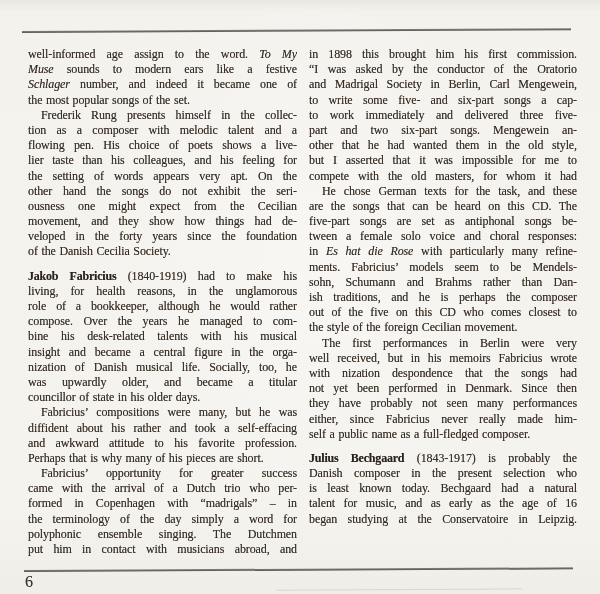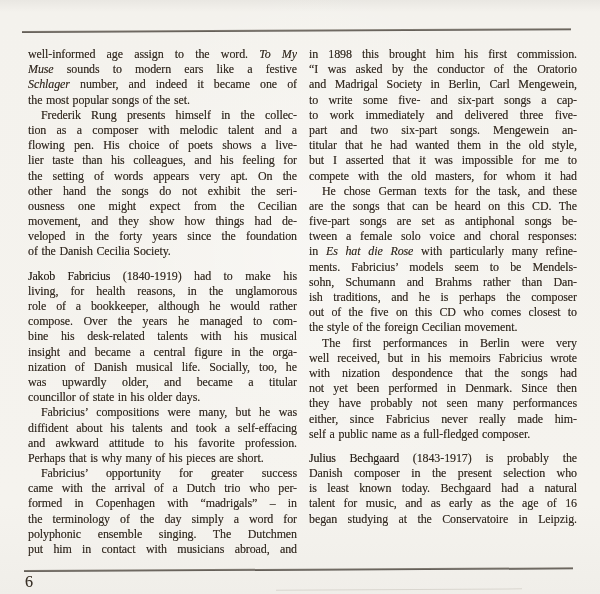--- a/index.html
+++ b/index.html
@@ -50,21 +50,21 @@
     height: 15.2px;
     line-height: 15.2px;
     overflow: hidden;
     text-align: justify;
     text-align-last: justify;
   }
   .line.last   { text-align-last: left; }
   .line.indent { text-indent: 13px; }
   .line.gap    { margin-top: 9px; }
   .i { font-style: italic; }
-  .b { font-weight: normal; letter-spacing: -0.2px; color: #2a231c; }
+  .b { font-weight: bold; letter-spacing: -0.2px; color: #2a231c; }
   .page-number {
     position: absolute;
     left: 25px; top: 574px;
     font-size: 16px;
     line-height: 16px;
     color: #3a3128;
     text-shadow: 0 0 0.4px rgba(54,45,36,0.5);
   }
 </style>
 </head>
@@ -90,38 +90,38 @@
       <div class="line gap"><span class="b">Jakob Fabricius</span><span> (1840-1919) had to make his</span></div>
       <div class="line"><span>living, for health reasons, in the unglamorous</span></div>
       <div class="line"><span>role of a bookkeeper, although he would rather</span></div>
       <div class="line"><span>compose. Over the years he managed to com-</span></div>
       <div class="line"><span>bine his desk-related talents with his musical</span></div>
       <div class="line"><span>insight and became a central figure in the orga-</span></div>
       <div class="line"><span>nization of Danish musical life. Socially, too, he</span></div>
       <div class="line"><span>was upwardly older, and became a titular</span></div>
       <div class="line last"><span>councillor of state in his older days.</span></div>
       <div class="line indent"><span>Fabricius’ compositions were many, but he was</span></div>
-      <div class="line"><span>diffident about his talents and took a self-effacing</span></div>
+      <div class="line"><span>diffident about his rather and took a self-effacing</span></div>
       <div class="line"><span>and awkward attitude to his favorite profession.</span></div>
       <div class="line last"><span>Perhaps that is why many of his pieces are short.</span></div>
       <div class="line indent"><span>Fabricius’ opportunity for greater success</span></div>
       <div class="line"><span>came with the arrival of a Dutch trio who per-</span></div>
       <div class="line"><span>formed in Copenhagen with “madrigals” – in</span></div>
       <div class="line"><span>the terminology of the day simply a word for</span></div>
       <div class="line"><span>polyphonic ensemble singing. The Dutchmen</span></div>
       <div class="line"><span>put him in contact with musicians abroad, and</span></div>
     </div>
   <div class="col col-right" id="col-1">
       <div class="line"><span>in 1898 this brought him his first commission.</span></div>
       <div class="line"><span>“I was asked by the conductor of the Oratorio</span></div>
       <div class="line"><span>and Madrigal Society in Berlin, Carl Mengewein,</span></div>
       <div class="line"><span>to write some five- and six-part songs a cap-</span></div>
       <div class="line"><span>to work immediately and delivered three five-</span></div>
       <div class="line"><span>part and two six-part songs. Mengewein an-</span></div>
-      <div class="line"><span>titular that he had wanted them in the old style,</span></div>
+      <div class="line"><span>other that he had wanted them in the old style,</span></div>
       <div class="line"><span>but I asserted that it was impossible for me to</span></div>
       <div class="line"><span>compete with the old masters, for whom it had</span></div>
       <div class="line indent"><span>He chose German texts for the task, and these</span></div>
       <div class="line"><span>are the songs that can be heard on this CD. The</span></div>
       <div class="line"><span>five-part songs are set as antiphonal songs be-</span></div>
       <div class="line"><span>tween a female solo voice and choral responses:</span></div>
       <div class="line"><span>in </span><span class="i">Es hat die Rose</span><span> with particularly many refine-</span></div>
       <div class="line"><span>ments. Fabricius’ models seem to be Mendels-</span></div>
       <div class="line"><span>sohn, Schumann and Brahms rather than Dan-</span></div>
       <div class="line"><span>ish traditions, and he is perhaps the composer</span></div>

